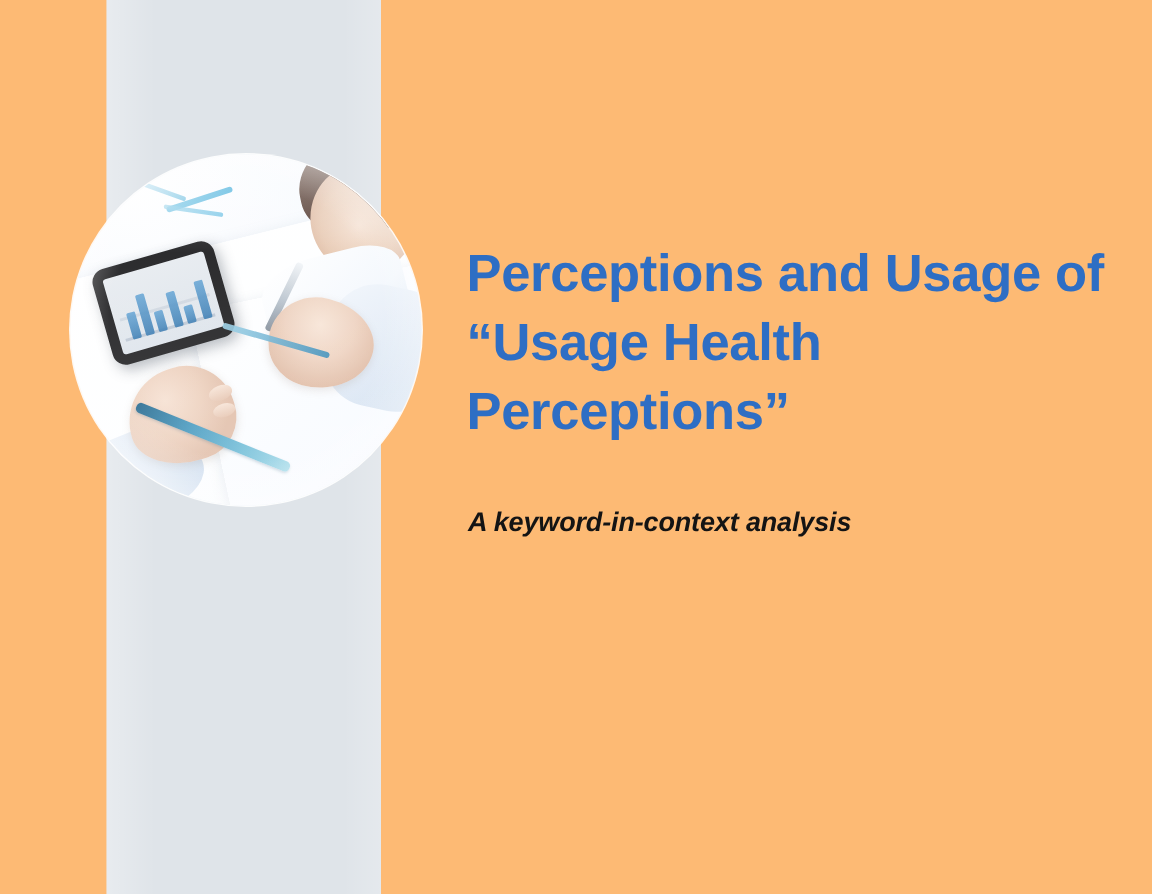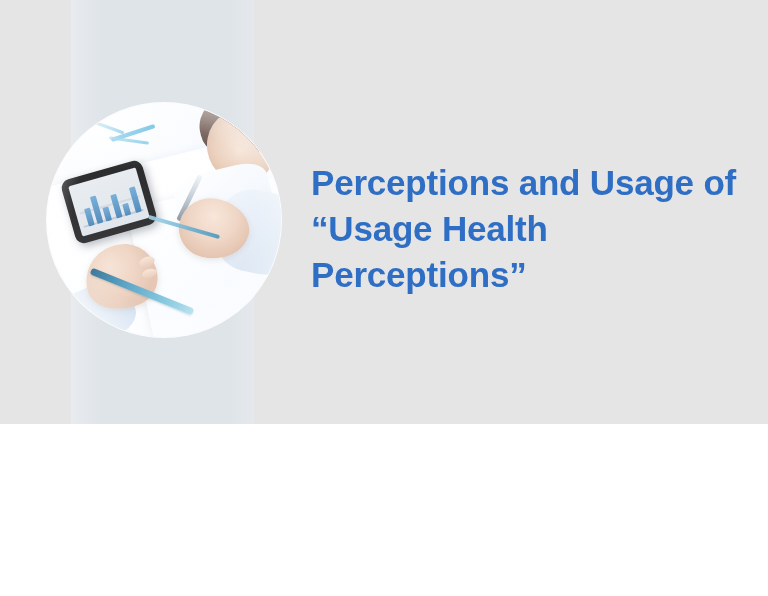--- a/index.html
+++ b/index.html
@@ -10,22 +10,22 @@
   body {
     width: 768px;
     height: 596px;
     overflow: hidden;
     font-family: "Liberation Sans", sans-serif;
   }
 
   #slide {
     position: relative;
     width: 768px;
-    height: 424px;
-    background: #e5e5e5;
+    height: 596px;
+    background: #fdba74;
     overflow: hidden;
   }
 
   
   .band {
     position: absolute;
     left: 71px;
     top: 0;
     width: 183px;
     height: 596px;
@@ -331,14 +331,15 @@
       <div class="ph-haze"></div>
     </div>
   </div>
 
   <div class="title">
     <span class="title-line">Perceptions and Usage of</span>
     <span class="title-line">“Usage Health</span>
     <span class="title-line">Perceptions”</span>
   </div>
 
+  <div class="subtitle">A keyword-in-context analysis</div>
 
 </div>
 
 </body></html>

